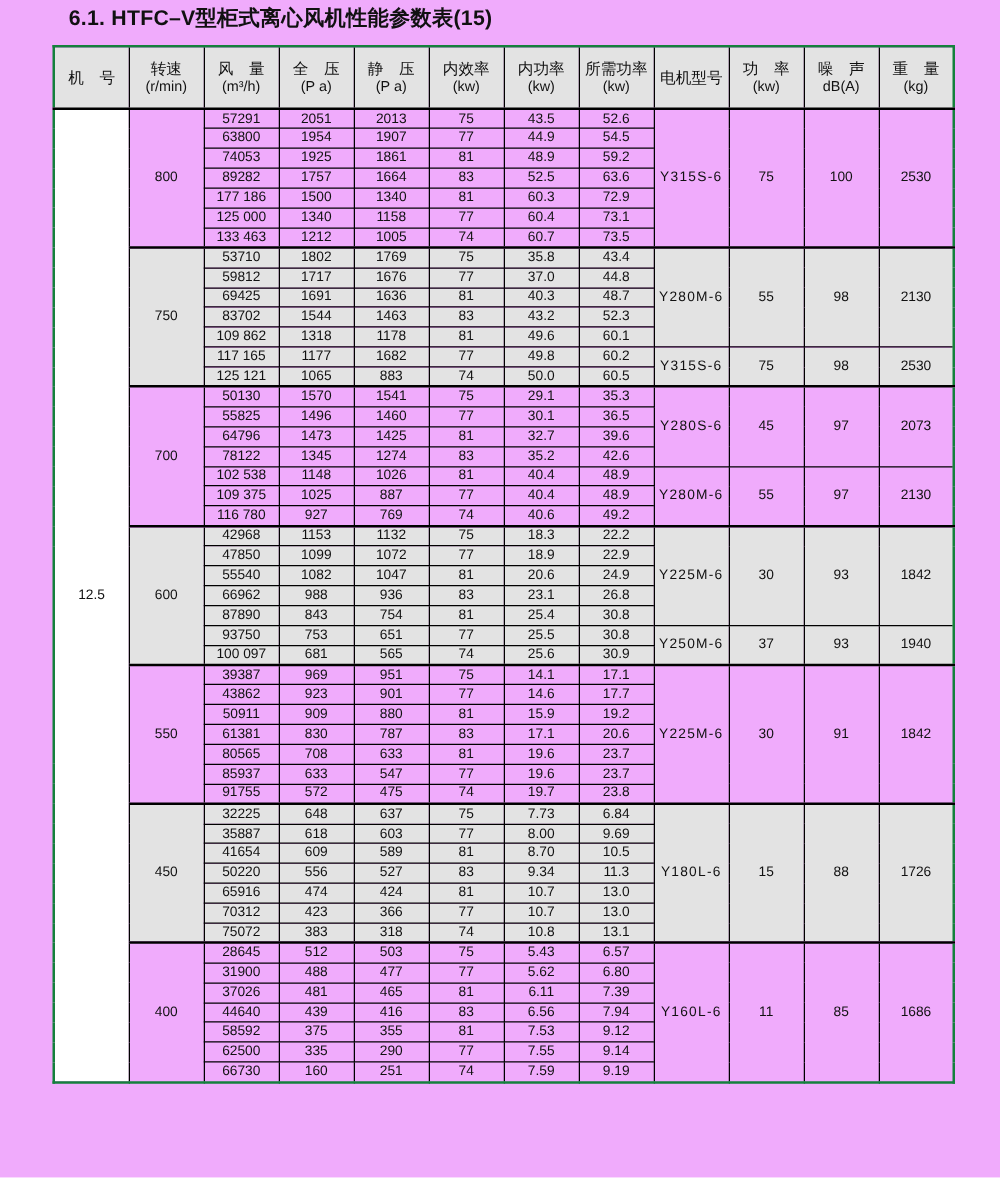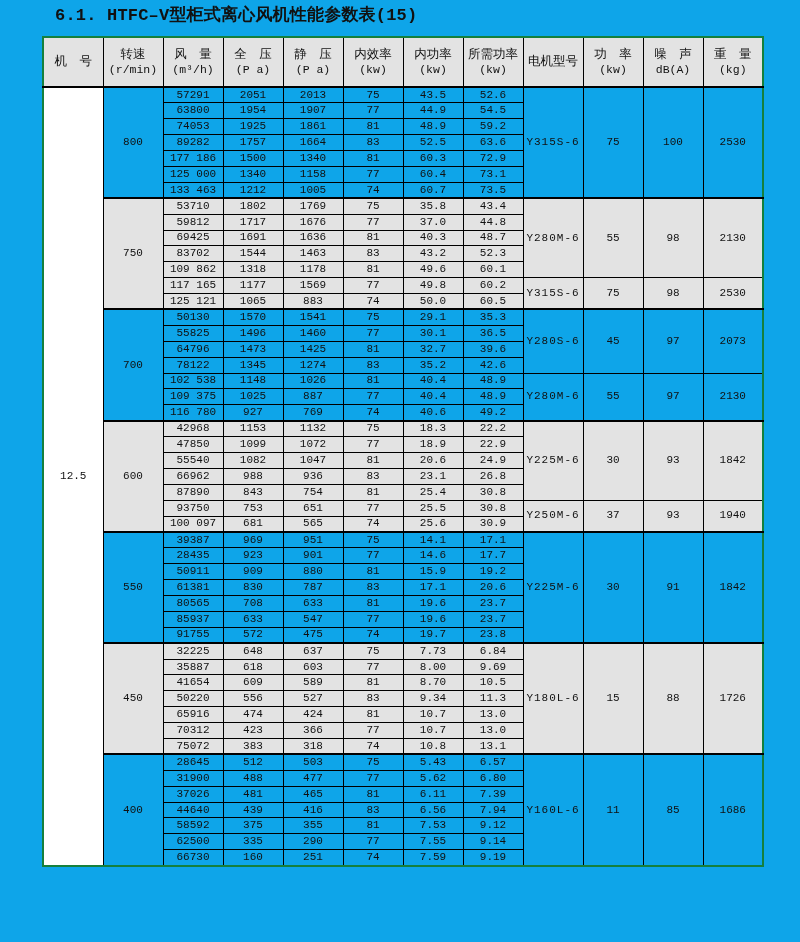--- a/index.html
+++ b/index.html
@@ -1,22 +1,22 @@
 <!DOCTYPE html>
 <html><head>
 <meta charset="utf-8">
 <style>
   * { box-sizing: border-box; }
   html, body { margin: 0; padding: 0; background: #ffffff; }
   .page {
     position: relative;
     width: 800px;
     height: 942px;
-    background: #0ea5e9;
-    font-family: Liberation Mono, monospace;
+    background: #f0abfc;
+    font-family: Liberation Sans, sans-serif;
     color: #111111;
     overflow: hidden;
     padding-left: 16px;
   }
   .title {
     position: absolute;
     left: 55px;
     top: 3px;
     font-size: 17px;
     font-weight: bold;
@@ -234,21 +234,21 @@
           <td data-name="flow-cell">109 862</td>
           <td data-name="total-pressure-cell">1318</td>
           <td data-name="static-pressure-cell">1178</td>
           <td data-name="efficiency-cell">81</td>
           <td data-name="internal-power-cell">49.6</td>
           <td data-name="required-power-cell">60.1</td>
         </tr>
         <tr data-name="table-row" class="shaded">
           <td data-name="flow-cell">117 165</td>
           <td data-name="total-pressure-cell">1177</td>
-          <td data-name="static-pressure-cell">1569</td>
+          <td data-name="static-pressure-cell">1682</td>
           <td data-name="efficiency-cell">77</td>
           <td data-name="internal-power-cell">49.8</td>
           <td data-name="required-power-cell">60.2</td>
           <td data-name="motor-model-cell" rowspan="2">Y315S-6</td>
           <td data-name="motor-power-cell" rowspan="2">75</td>
           <td data-name="noise-cell" rowspan="2">98</td>
           <td data-name="weight-cell" rowspan="2">2530</td>
         </tr>
         <tr data-name="table-row" class="shaded">
           <td data-name="flow-cell">125 121</td>
@@ -395,21 +395,21 @@
           <td data-name="static-pressure-cell">951</td>
           <td data-name="efficiency-cell">75</td>
           <td data-name="internal-power-cell">14.1</td>
           <td data-name="required-power-cell">17.1</td>
           <td data-name="motor-model-cell" rowspan="7">Y225M-6</td>
           <td data-name="motor-power-cell" rowspan="7">30</td>
           <td data-name="noise-cell" rowspan="7">91</td>
           <td data-name="weight-cell" rowspan="7">1842</td>
         </tr>
         <tr data-name="table-row">
-          <td data-name="flow-cell">28435</td>
+          <td data-name="flow-cell">43862</td>
           <td data-name="total-pressure-cell">923</td>
           <td data-name="static-pressure-cell">901</td>
           <td data-name="efficiency-cell">77</td>
           <td data-name="internal-power-cell">14.6</td>
           <td data-name="required-power-cell">17.7</td>
         </tr>
         <tr data-name="table-row">
           <td data-name="flow-cell">50911</td>
           <td data-name="total-pressure-cell">909</td>
           <td data-name="static-pressure-cell">880</td>

